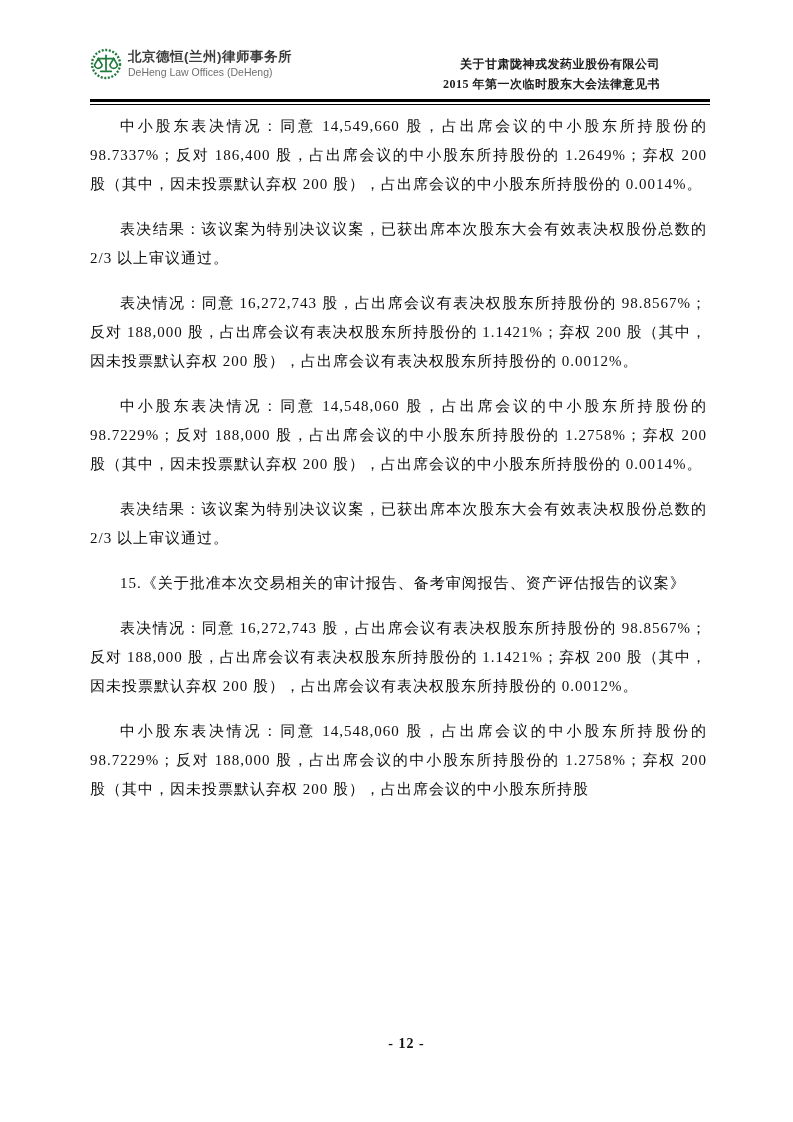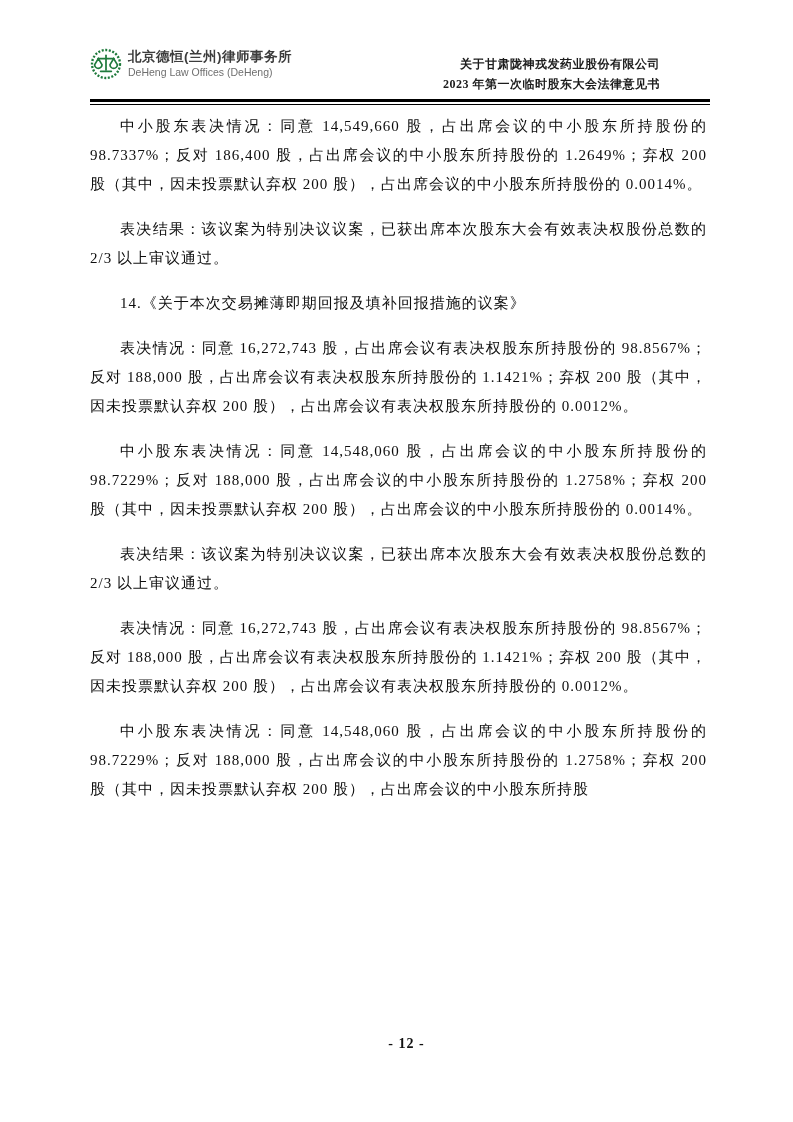--- a/index.html
+++ b/index.html
@@ -126,32 +126,32 @@
           </g>
         </svg>
       </span>
       <span class="firm-names">
         <span class="firm-name-cn">北京德恒(兰州)律师事务所</span>
         <span class="firm-name-en">DeHeng Law Offices (DeHeng)</span>
       </span>
     </div>
     <div class="doc-title">
       <div>关于甘肃陇神戎发药业股份有限公司</div>
-      <div>2023 年第一次临时股东大会法律意见书</div>
+      <div>2015 年第一次临时股东大会法律意见书</div>
     </div>
   </div>
 
   <div class="header-rule"></div>
 
   <div class="content">
     <p>中小股东表决情况：同意 14,549,660 股，占出席会议的中小股东所持股份的 98.7337%；反对 186,400 股，占出席会议的中小股东所持股份的 1.2649%；弃权 200 股（其中，因未投票默认弃权 200 股），占出席会议的中小股东所持股份的 0.0014%。</p>
     <p>表决结果：该议案为特别决议议案，已获出席本次股东大会有效表决权股份总数的 2/3 以上审议通过。</p>
-    <p>14.《关于本次交易摊薄即期回报及填补回报措施的议案》</p>
     <p>表决情况：同意 16,272,743 股，占出席会议有表决权股东所持股份的 98.8567%；反对 188,000 股，占出席会议有表决权股东所持股份的 1.1421%；弃权 200 股（其中，因未投票默认弃权 200 股），占出席会议有表决权股东所持股份的 0.0012%。</p>
     <p>中小股东表决情况：同意 14,548,060 股，占出席会议的中小股东所持股份的 98.7229%；反对 188,000 股，占出席会议的中小股东所持股份的 1.2758%；弃权 200 股（其中，因未投票默认弃权 200 股），占出席会议的中小股东所持股份的 0.0014%。</p>
     <p>表决结果：该议案为特别决议议案，已获出席本次股东大会有效表决权股份总数的 2/3 以上审议通过。</p>
+    <p>15.《关于批准本次交易相关的审计报告、备考审阅报告、资产评估报告的议案》</p>
     <p>表决情况：同意 16,272,743 股，占出席会议有表决权股东所持股份的 98.8567%；反对 188,000 股，占出席会议有表决权股东所持股份的 1.1421%；弃权 200 股（其中，因未投票默认弃权 200 股），占出席会议有表决权股东所持股份的 0.0012%。</p>
     <p>中小股东表决情况：同意 14,548,060 股，占出席会议的中小股东所持股份的 98.7229%；反对 188,000 股，占出席会议的中小股东所持股份的 1.2758%；弃权 200 股（其中，因未投票默认弃权 200 股），占出席会议的中小股东所持股</p>
   </div>
 
   <div class="footer">- 12 -</div>
 
 </div>
 
 </body></html>

